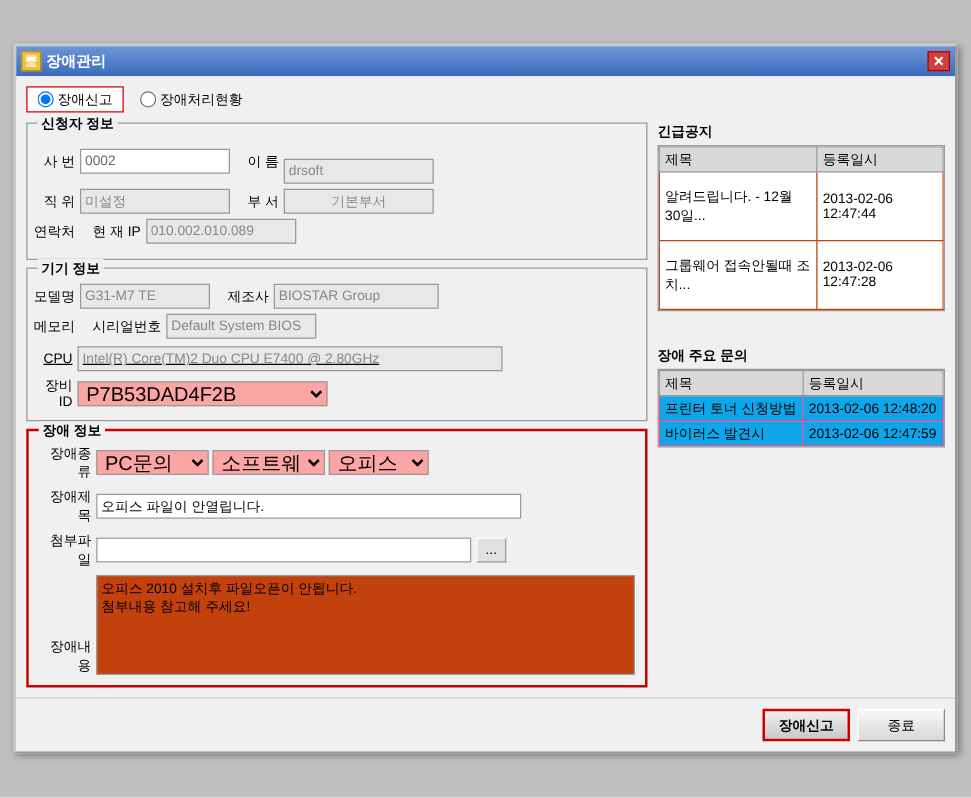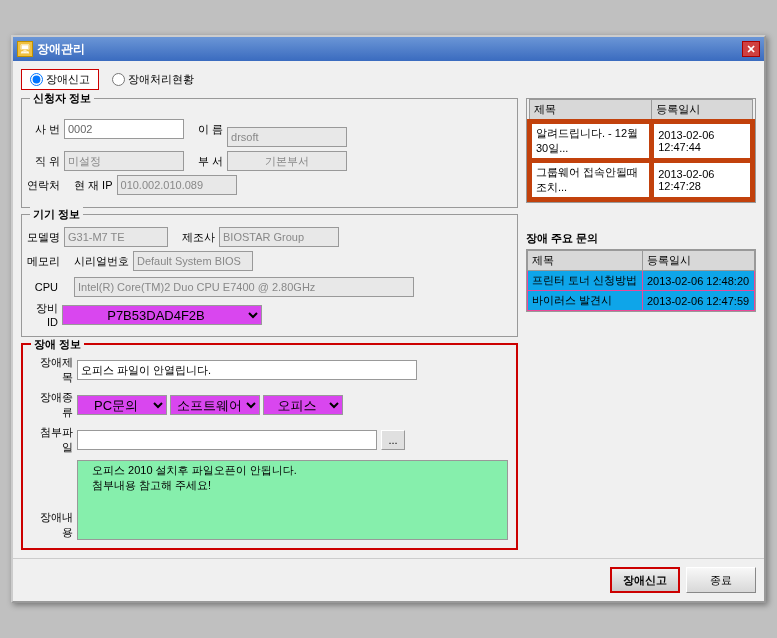--- a/index.html
+++ b/index.html
@@ -147,22 +147,23 @@
       color: #888;
     }
     .pair-label {
       color: #000;
       font-size: 11px;
       flex-shrink: 0;
     }
     .cpu-row {
       display: flex;
       align-items: center;
-      gap: 16px;
+      gap: 4px;
       padding-top: 2px;
+      text-decoration: underline;
     }
     .cpu-label {
       width: 36px;
       text-align: right;
       font-size: 11px;
       color: #000;
     }
     .cpu-value {
       height: 20px;
       border: 1px solid #999;
@@ -214,25 +215,24 @@
       color: #000;
     }
     .jangae-type-row {
       display: flex;
       align-items: center;
       gap: 3px;
     }
     .jangae-select-sm {
       height: 20px;
       border: 1px solid #999;
-      background: #d946ef;
-      font-size: 13px;
+      background: #fca5a5;
+      font-size: 16px;
       font-family: inherit;
       padding: 1px 2px;
-      text-align: center;
     }
     .attach-row {
       display: flex;
       align-items: center;
       gap: 4px;
       margin-bottom: 5px;
     }
     .browse-btn {
       height: 20px;
       min-width: 24px;
@@ -257,43 +257,43 @@
       text-align: right;
       font-size: 11px;
       color: #000;
       flex-shrink: 0;
       padding-top: 2px;
     }
     .content-textarea {
       flex: 1;
       height: 80px;
       border: 1px solid #999;
-      background: #86efac;
+      background: #c2410c;
       font-size: 11px;
       font-family: inherit;
-      padding: 2px 14px;
+      padding: 2px 3px;
       resize: none;
       overflow-y: scroll;
       color: #000;
     }
     .urgent-table {
       width: 100%;
       border-collapse: collapse;
       font-size: 11px;
     }
     .urgent-table th {
       background: #d8d8d8;
       border: 1px solid #999;
       padding: 2px 4px;
       text-align: left;
       font-weight: normal;
     }
     .urgent-table td {
-      border: 5px solid #c2410c;
-      padding: 2px 4px;
+      border: 1px solid #c2410c;
+      padding: 12px 4px;
       background: #fff;
     }
     .key-issues-table {
       width: 100%;
       border-collapse: collapse;
       font-size: 11px;
     }
     .key-issues-table th {
       background: #d8d8d8;
       border: 1px solid #999;
@@ -401,21 +401,21 @@
           </div>
         </div>
 
         <div class="group-box">
           <span class="group-box-title">기기 정보</span>
           <div style="padding-top:6px;">
             <div class="form-row">
               <span class="form-label">모델명</span>
               <input class="form-input readonly" type="text" value="G31-M7 TE" style="width: 104px;" readonly="">
               <span class="pair-label" style="margin-left:10px;">제조사</span>
-              <input class="form-input readonly" type="text" value="BIOSTAR Group" style="width: 120px;" readonly="">
+              <input class="form-input readonly" type="text" value="BIOSTAR Group" style="width: 132px;" readonly="">
             </div>
             <div class="form-row">
               <span class="form-label">메모리</span>
               <span class="pair-label" style="margin-left:10px;">시리얼번호</span>
               <input class="form-input readonly" type="text" value="Default System BIOS" style="width: 120px;" readonly="">
             </div>
             <div class="cpu-row">
               <span class="cpu-label">CPU</span>
               <input class="cpu-value" type="text" value="Intel(R) Core(TM)2 Duo CPU E7400 @ 2.80GHz" readonly="" style="">
             </div>
@@ -424,56 +424,57 @@
               <select class="jangae-select-sm" style="width:200px;">
                 <option>P7B53DAD4F2B</option>
               </select>
             </div>
           </div>
         </div>
 
         <div class="jangae-info-group">
           <span class="group-box-title">장애 정보</span>
           <div style="padding-top:4px;">
-            <div class="jangae-form-row">
-              <span class="jangae-label">장애제목</span>
-              <input class="jangae-input" type="text" style="width: 340px;" value="오피스 파일이 안열립니다.">
-            </div>
             <div class="jangae-form-row">
               <span class="jangae-label">장애종류</span>
               <div class="jangae-type-row">
                 <select class="jangae-select-sm" style="width:90px;">
                   <option>PC문의</option>
                 </select>
                 <select class="jangae-select-sm" style="width:90px;">
                   <option>소프트웨어</option>
                 </select>
                 <select class="jangae-select-sm" style="width:80px;">
                   <option>오피스</option>
                 </select>
               </div>
             </div>
+            <div class="jangae-form-row">
+              <span class="jangae-label">장애제목</span>
+              <input class="jangae-input" type="text" style="width: 340px;" value="오피스 파일이 안열립니다.">
+            </div>
             <div class="attach-row">
               <span class="jangae-label">첨부파일</span>
               <input class="jangae-input" type="text" style="width: 300px;" value="">
               <button class="browse-btn">...</button>
             </div>
             <div class="content-textarea-row">
               <span class="content-label">장애내용</span>
               <textarea class="content-textarea" style="">오피스 2010 설치후 파일오픈이 안됩니다.
 첨부내용 참고해 주세요!</textarea>
             </div>
           </div>
         </div>
 
       </div>
 
       <div class="right-panel">
 
         <div class="right-panel-section">
+          <div class="right-section-title">긴급공지</div>
           <div class="scrollable-table-wrapper">
             <table class="urgent-table">
               <thead>
                 <tr>
                   <th>제목</th>
                   <th>등록일시</th>
                 </tr>
               </thead>
               <tbody>
                 <tr>

